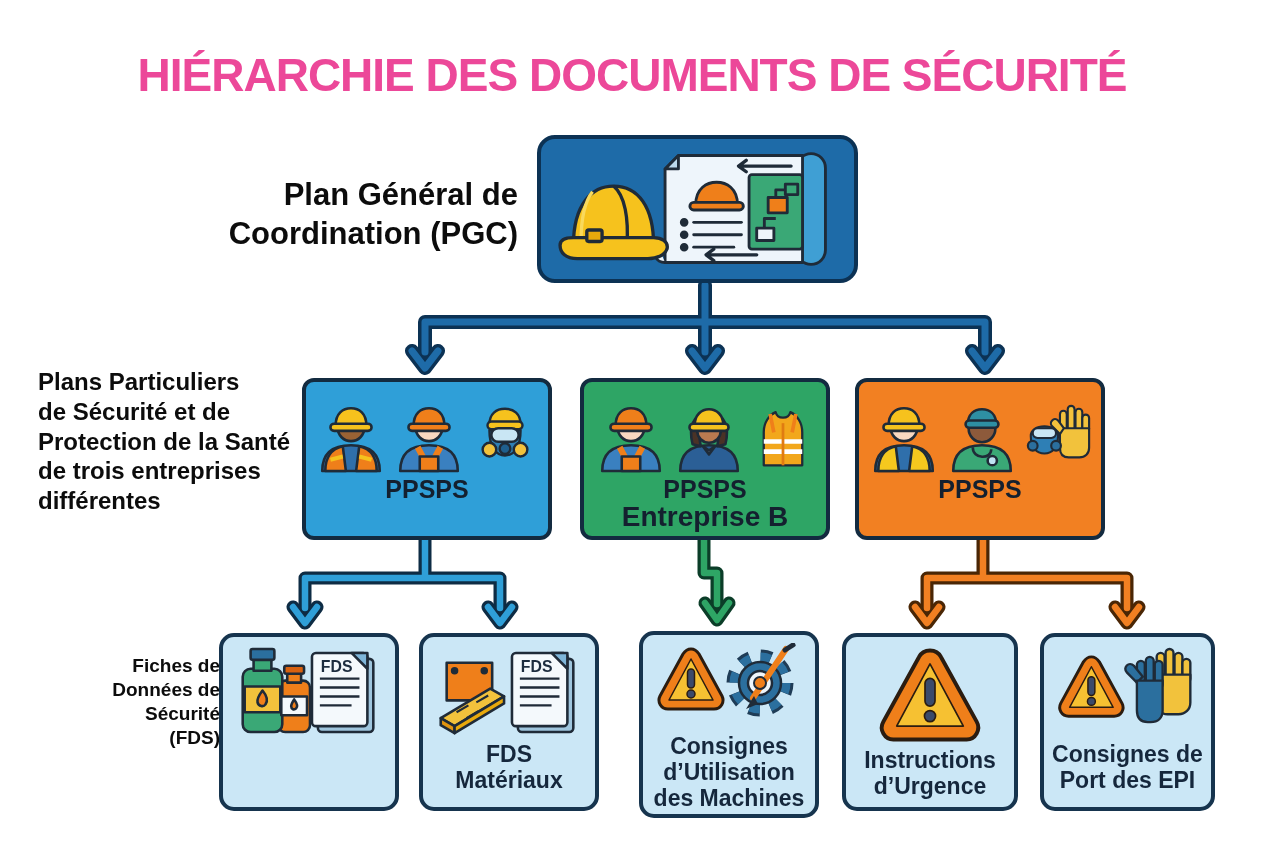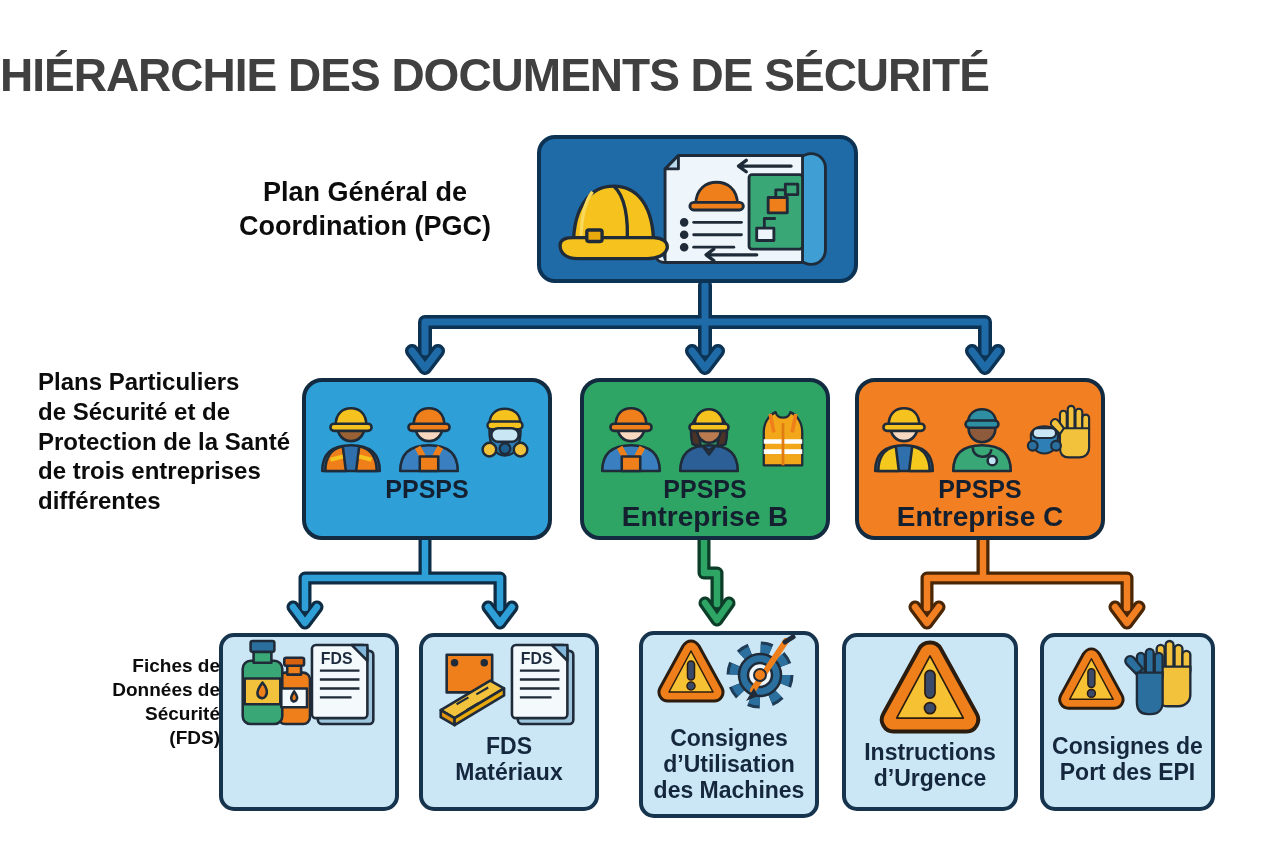--- a/index.html
+++ b/index.html
@@ -2,48 +2,48 @@
 <html><head>
 <meta charset="utf-8">
 <style>
   html,body{margin:0;padding:0;background:#ffffff;}
   #canvas{
     position:relative;width:1264px;height:848px;background:#ffffff;overflow:hidden;
     font-family:"Liberation Sans","DejaVu Sans",sans-serif;
   }
   .prelines{white-space:pre-line;}
   #title{
-    position:absolute;left:0;top:48px;width:1264px;text-align:left;
-    font-size:46px;font-weight:bold;letter-spacing:-1px;color:#404040;
+    position:absolute;left:0;top:48px;width:1264px;text-align:center;
+    font-size:46px;font-weight:bold;letter-spacing:-1px;color:#ec4899;
   }
   
   .caption{position:absolute;font-weight:bold;color:#0c0c0c;}
-  #pgc-caption{left:212px;top:176px;width:306px;text-align:center;font-size:27px;line-height:1.25;}
+  #pgc-caption{left:212px;top:176px;width:306px;text-align:right;font-size:31px;line-height:1.25;}
   #ppsps-caption{left:38px;top:367px;width:268px;text-align:left;font-size:24px;line-height:1.24;}
   #fds-caption{left:40px;top:654px;width:180px;text-align:right;font-size:19px;line-height:1.26;}
   
   #pgc-box{
     position:absolute;left:537px;top:135px;width:321px;height:148px;
     border:4px solid #0c3254;border-radius:18px;box-sizing:border-box;
     display:flex;align-items:center;justify-content:center;
   }
   
   .l2box{
     position:absolute;top:378px;width:250px;height:162px;border:4px solid #132b40;
-    border-radius:20px;box-sizing:border-box;display:flex;flex-direction:column;
+    border-radius:12px;box-sizing:border-box;display:flex;flex-direction:column;
     align-items:center;padding-top:8px;
   }
   .l2icons{display:flex;align-items:flex-end;justify-content:center;gap:4px;height:84px;}
   .l2line1{font-size:25px;font-weight:bold;color:#14202f;line-height:1.05;margin-top:2px;}
   .l2line2{font-size:28px;font-weight:bold;color:#14202f;line-height:1.1;}
   
   .l3box{
     position:absolute;top:633px;height:178px;background:#cbe7f6;border:4px solid #16344e;
     border-radius:15px;box-sizing:border-box;display:flex;flex-direction:column;
-    align-items:center;justify-content:flex-start;padding-top:0;
+    align-items:center;justify-content:flex-start;padding-top:8px;
   }
   .l3label{
     font-size:23px;font-weight:bold;color:#15273c;text-align:center;line-height:1.13;margin-top:2px;
   }
   #connectors{position:absolute;left:0;top:0;width:1264px;height:848px;}
 </style>
 </head>
 <body>
 
 <div id="canvas">
@@ -248,21 +248,20 @@
           <g>
             <path d="M8 36 C8 48 14 54 22 54 C30 54 36 48 36 36 C36 30 30 26 22 26 C14 26 8 30 8 36 Z" fill="#2e7fb5"></path>
             <rect x="10" y="28" width="24" height="10" rx="5" fill="#c9e6f4"></rect>
             <circle cx="10" cy="46" r="5" fill="#2b6f9e"></circle>
             <circle cx="34" cy="46" r="5" fill="#2b6f9e"></circle>
           </g>
         </g>
       </svg>
     </div>
     <div class="l2line1">PPSPS</div>
-    <div class="l2line2">Entreprise C</div>
   </div>
 
   <div class="l3box" style="left:219px;width:180px;">
     <svg width="150" height="94" viewBox="0 0 150 95">
       <g stroke="#1f2b38" stroke-width="2.6" stroke-linejoin="round">
         <rect x="84" y="14" width="56" height="74" rx="4" fill="#9fc6de"></rect>
         <rect x="78" y="8" width="56" height="74" rx="4" fill="#f4f9fc"></rect>
         <path d="M118 8 L134 8 L134 24 Z" fill="#7fb6d9"></path>
         <g stroke-width="2.4">
             <path d="M86 34 H126 M86 43 H126 M86 52 H126 M86 61 H118"></path>

